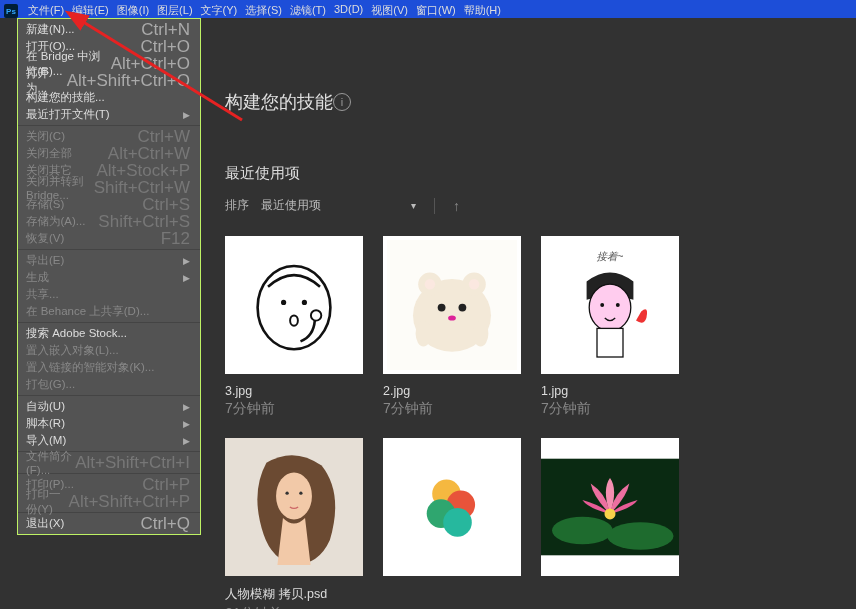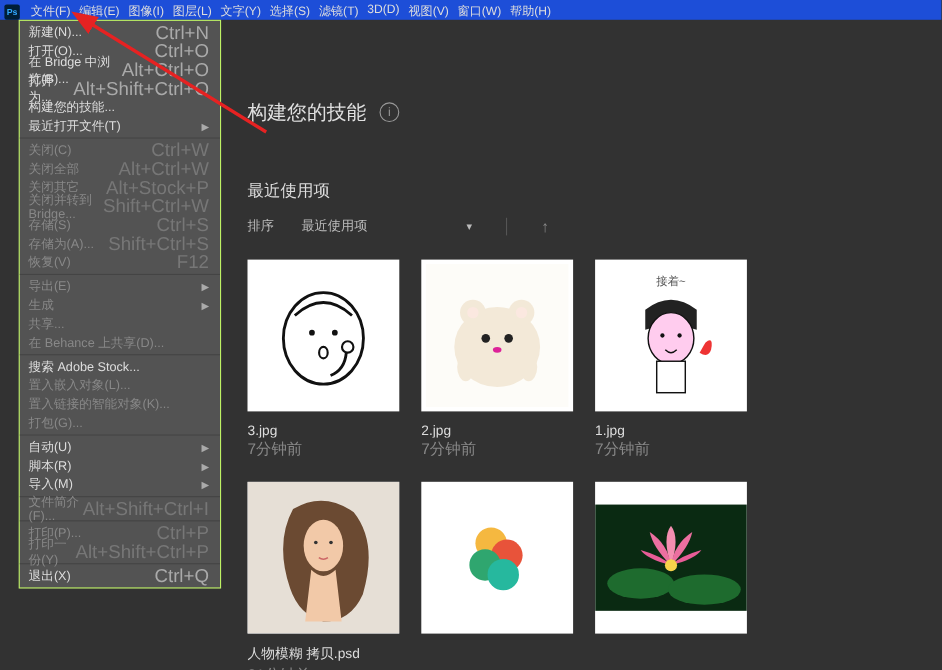--- a/index.html
+++ b/index.html
@@ -13,33 +13,33 @@
     .menu-row { display: flex; justify-content: space-between; align-items: center; padding: 2px 10px 2px 8px; height: 17px; cursor: pointer; }
     .menu-row .shortcut { color: #aaa; font-size: 17px; }
     .menu-row.disabled { color: #888; cursor: default; }
     .menu-row.disabled .shortcut { color: #777; }
     .menu-sep { height: 1px; background: #444; margin: 2px 0; }
     .menu-row .arrow { font-size: 9px; color: #aaa; }
     
     .arrow-annotation { position: absolute; top: 10px; left: 62px; z-index: 200; pointer-events: none; }
     
     .main-area { position: absolute; left: 225px; top: 90px; right: 24px; color: #eee; }
-    .heading-row { display: flex; align-items: center; gap: 12px; font-size: 18px; color: #e0e0e0; margin-bottom: 50px; }
+    .heading-row { display: flex; align-items: center; font-size: 18px; color: #e0e0e0; margin-bottom: 50px; }
     .info-icon { width: 18px; height: 18px; border: 1.5px solid #999; border-radius: 50%; display: flex; align-items: center; justify-content: center; font-size: 11px; color: #999; }
     
     .section-title { font-size: 15px; color: #ddd; margin-bottom: 14px; }
-    .sort-row { display: flex; align-items: center; font-size: 12px; color: #bbb; gap: 25px; margin-bottom: 22px; }
+    .sort-row { display: flex; align-items: center; font-size: 12px; color: #bbb; gap: 12px; margin-bottom: 22px; }
     .sort-dropdown { display: flex; align-items: center; gap: 90px; cursor: pointer; }
     .sort-dropdown .chev { font-size: 10px; }
     .sort-divider { width: 1px; height: 16px; background: #555; margin: 0 6px; }
     .sort-toggle { font-size: 14px; color: #888; cursor: pointer; }
     
     .thumbs-grid { display: flex; flex-wrap: wrap; gap: 20px; }
     .thumb-item { width: 138px; }
-    .thumb-box { width: 138px; height: 138px; background: #fff; display: flex; align-items: center; justify-content: center; overflow: hidden; cursor: pointer; }
+    .thumb-box { width: 138px; height: 138px; background: #fff; display: flex; align-items: center; justify-content: center; overflow: hidden; cursor: pointer; font-style: italic; }
     .thumb-name { font-size: 12.5px; color: #ddd; margin-top: 10px; white-space: nowrap; overflow: hidden; text-overflow: ellipsis; }
     .thumb-time { font-size: 14px; color: #888; margin-top: 2px; }
   </style>
 </head>
 <body>
 
 <div class="menubar">
   <div class="app-icon">Ps</div>
   <div id="menubar-slot" style="display: flex;">
       <span class="menu-item">文件(F)</span>

